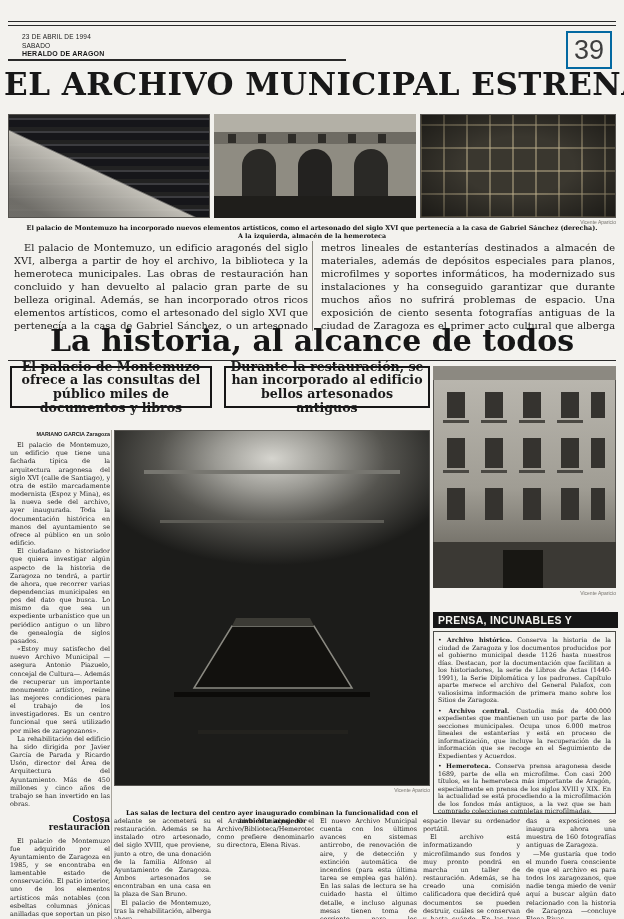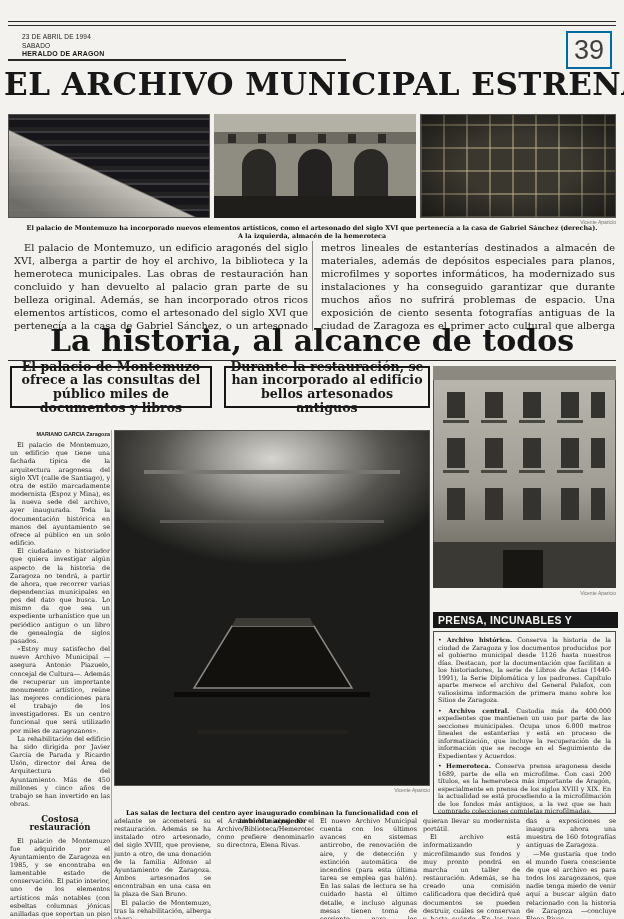--- a/index.html
+++ b/index.html
@@ -62,21 +62,21 @@
   .infobox-body{left:433px;top:631px;width:183px;height:183px;border:1px solid #4a4a46;
     padding:4px 4px;box-sizing:border-box;font-size:6.25px;line-height:7.5px;text-align:justify;overflow:hidden;}
   .infobox-item{margin-bottom:3px;}
   .infobox-item .term{font-weight:bold;}
   
   .bodycol{font-size:6.4px;line-height:8.15px;text-align:justify;overflow:hidden;hyphens:auto;}
   .bodycol p{margin:0;text-indent:7px;}
   .bodycol p.cont{text-indent:0;}
   .col-main{left:10px;top:430px;width:100px;height:489px;}
   .byline{font-family:"Liberation Sans",sans-serif;font-size:5.4px;font-weight:bold;text-align:right;margin-bottom:3px;}
-  .crosshead{font-weight:bold;font-size:8.6px;text-align:center;margin:7px 0 5px;text-indent:0 !important;}
+  .crosshead{font-weight:bold;font-size:8.6px;text-align:right;margin:7px 0 5px;text-indent:0 !important;}
   .colrule{left:111px;top:430px;width:1px;height:489px;background:#a7a49c;}
   
   .ph-reading{left:114px;top:430px;width:316px;height:356px;
     background:radial-gradient(ellipse 60% 30% at 50% 8%, #d6d5cf 0%, #9b9a94 30%, #55544f 60%, #1c1c1a 100%);}
   .credit-center{left:334px;top:787px;width:96px;}
   .caption-center{left:114px;top:794px;width:316px;margin-top:16px;}
   
   .bcol{top:817px;height:102px;}
   .bc2{left:114px;width:97px;}
   .bc3{left:217px;width:97px;}
@@ -229,21 +229,21 @@
     <p class="cont">adelante se acometerá su restauración. Además se ha instalado otro artesonado, del siglo XVIII, que proviene, junto a otro, de una donación de la familia Alfonso al Ayuntamiento de Zaragoza. Ambos artesonados se encontraban en una casa en la plaza de San Bruno.</p>
     <p>El palacio de Montemuzo, tras la rehabilitación, alberga ahora</p>
   </div>
   <div class="abs bodycol bcol bc3">
     <p class="cont">el Archivo Municipal. O el Archivo/Biblioteca/Hemeroteca, como prefiere denominarlo su directora, Elena Rivas.</p>
   </div>
   <div class="abs bodycol bcol bc4">
     <p class="cont">El nuevo Archivo Municipal cuenta con los últimos avances en sistemas antirrobo, de renovación de aire, y de detección y extinción automática de incendios (para esta última tarea se emplea gas halón). En las salas de lectura se ha cuidado hasta el último detalle, e incluso algunas mesas tienen toma de corriente para los investigadores que</p>
   </div>
   <div class="abs bodycol bcol bc5">
-    <p class="cont">quieran llevar su modernista portátil.</p>
+    <p class="cont">espacio llevar su ordenador portátil.</p>
     <p>El archivo está informatizando y microfilmando sus fondos y muy pronto pondrá en marcha un taller de restauración. Además, se ha creado una comisión calificadora que decidirá qué documentos se pueden destruir, cuáles se conservan y hasta cuándo. En las tres salas dedica-</p>
   </div>
   <div class="abs bodycol bcol bc6">
     <p class="cont">das a exposiciones se inaugura ahora una muestra de 160 fotografías antiguas de Zaragoza.</p>
     <p>—Me gustaría que todo el mundo fuera consciente de que el archivo es para todos los zaragozanos, que nadie tenga miedo de venir aquí a buscar algún dato relacionado con la historia de Zaragoza —concluye Elena Rivas—.</p>
   </div>
 
 </div>
 
 </body></html>

